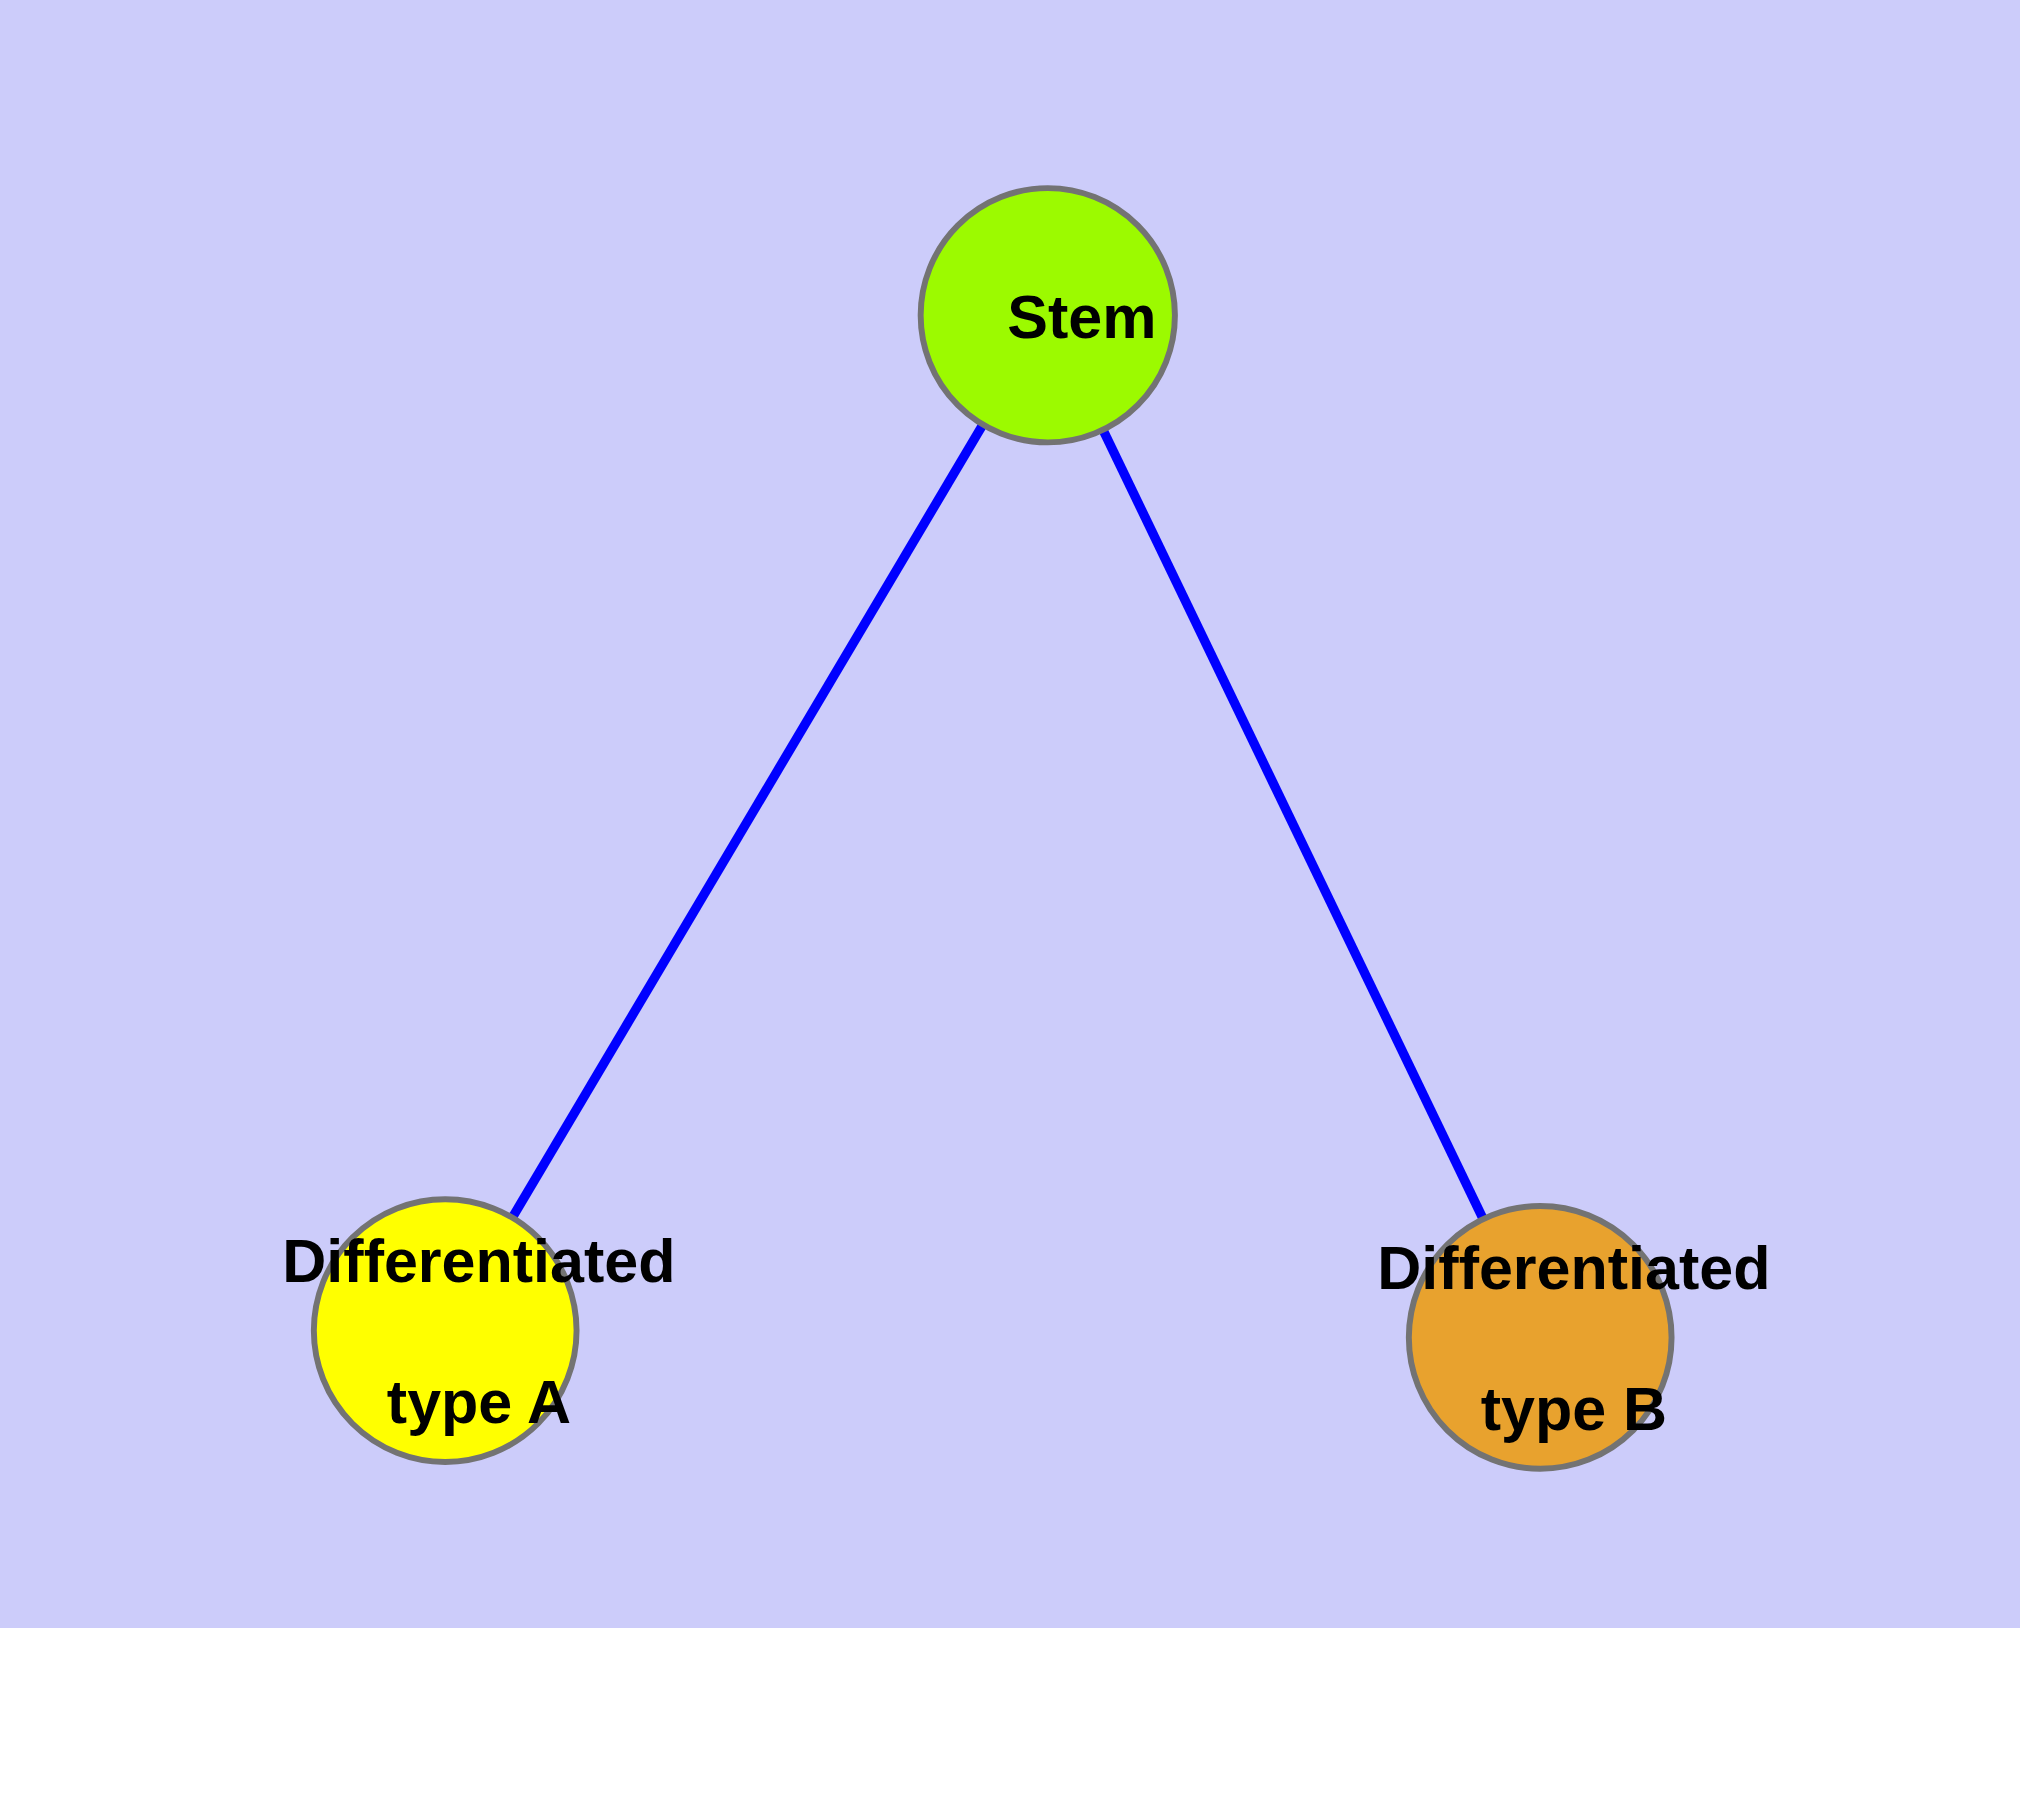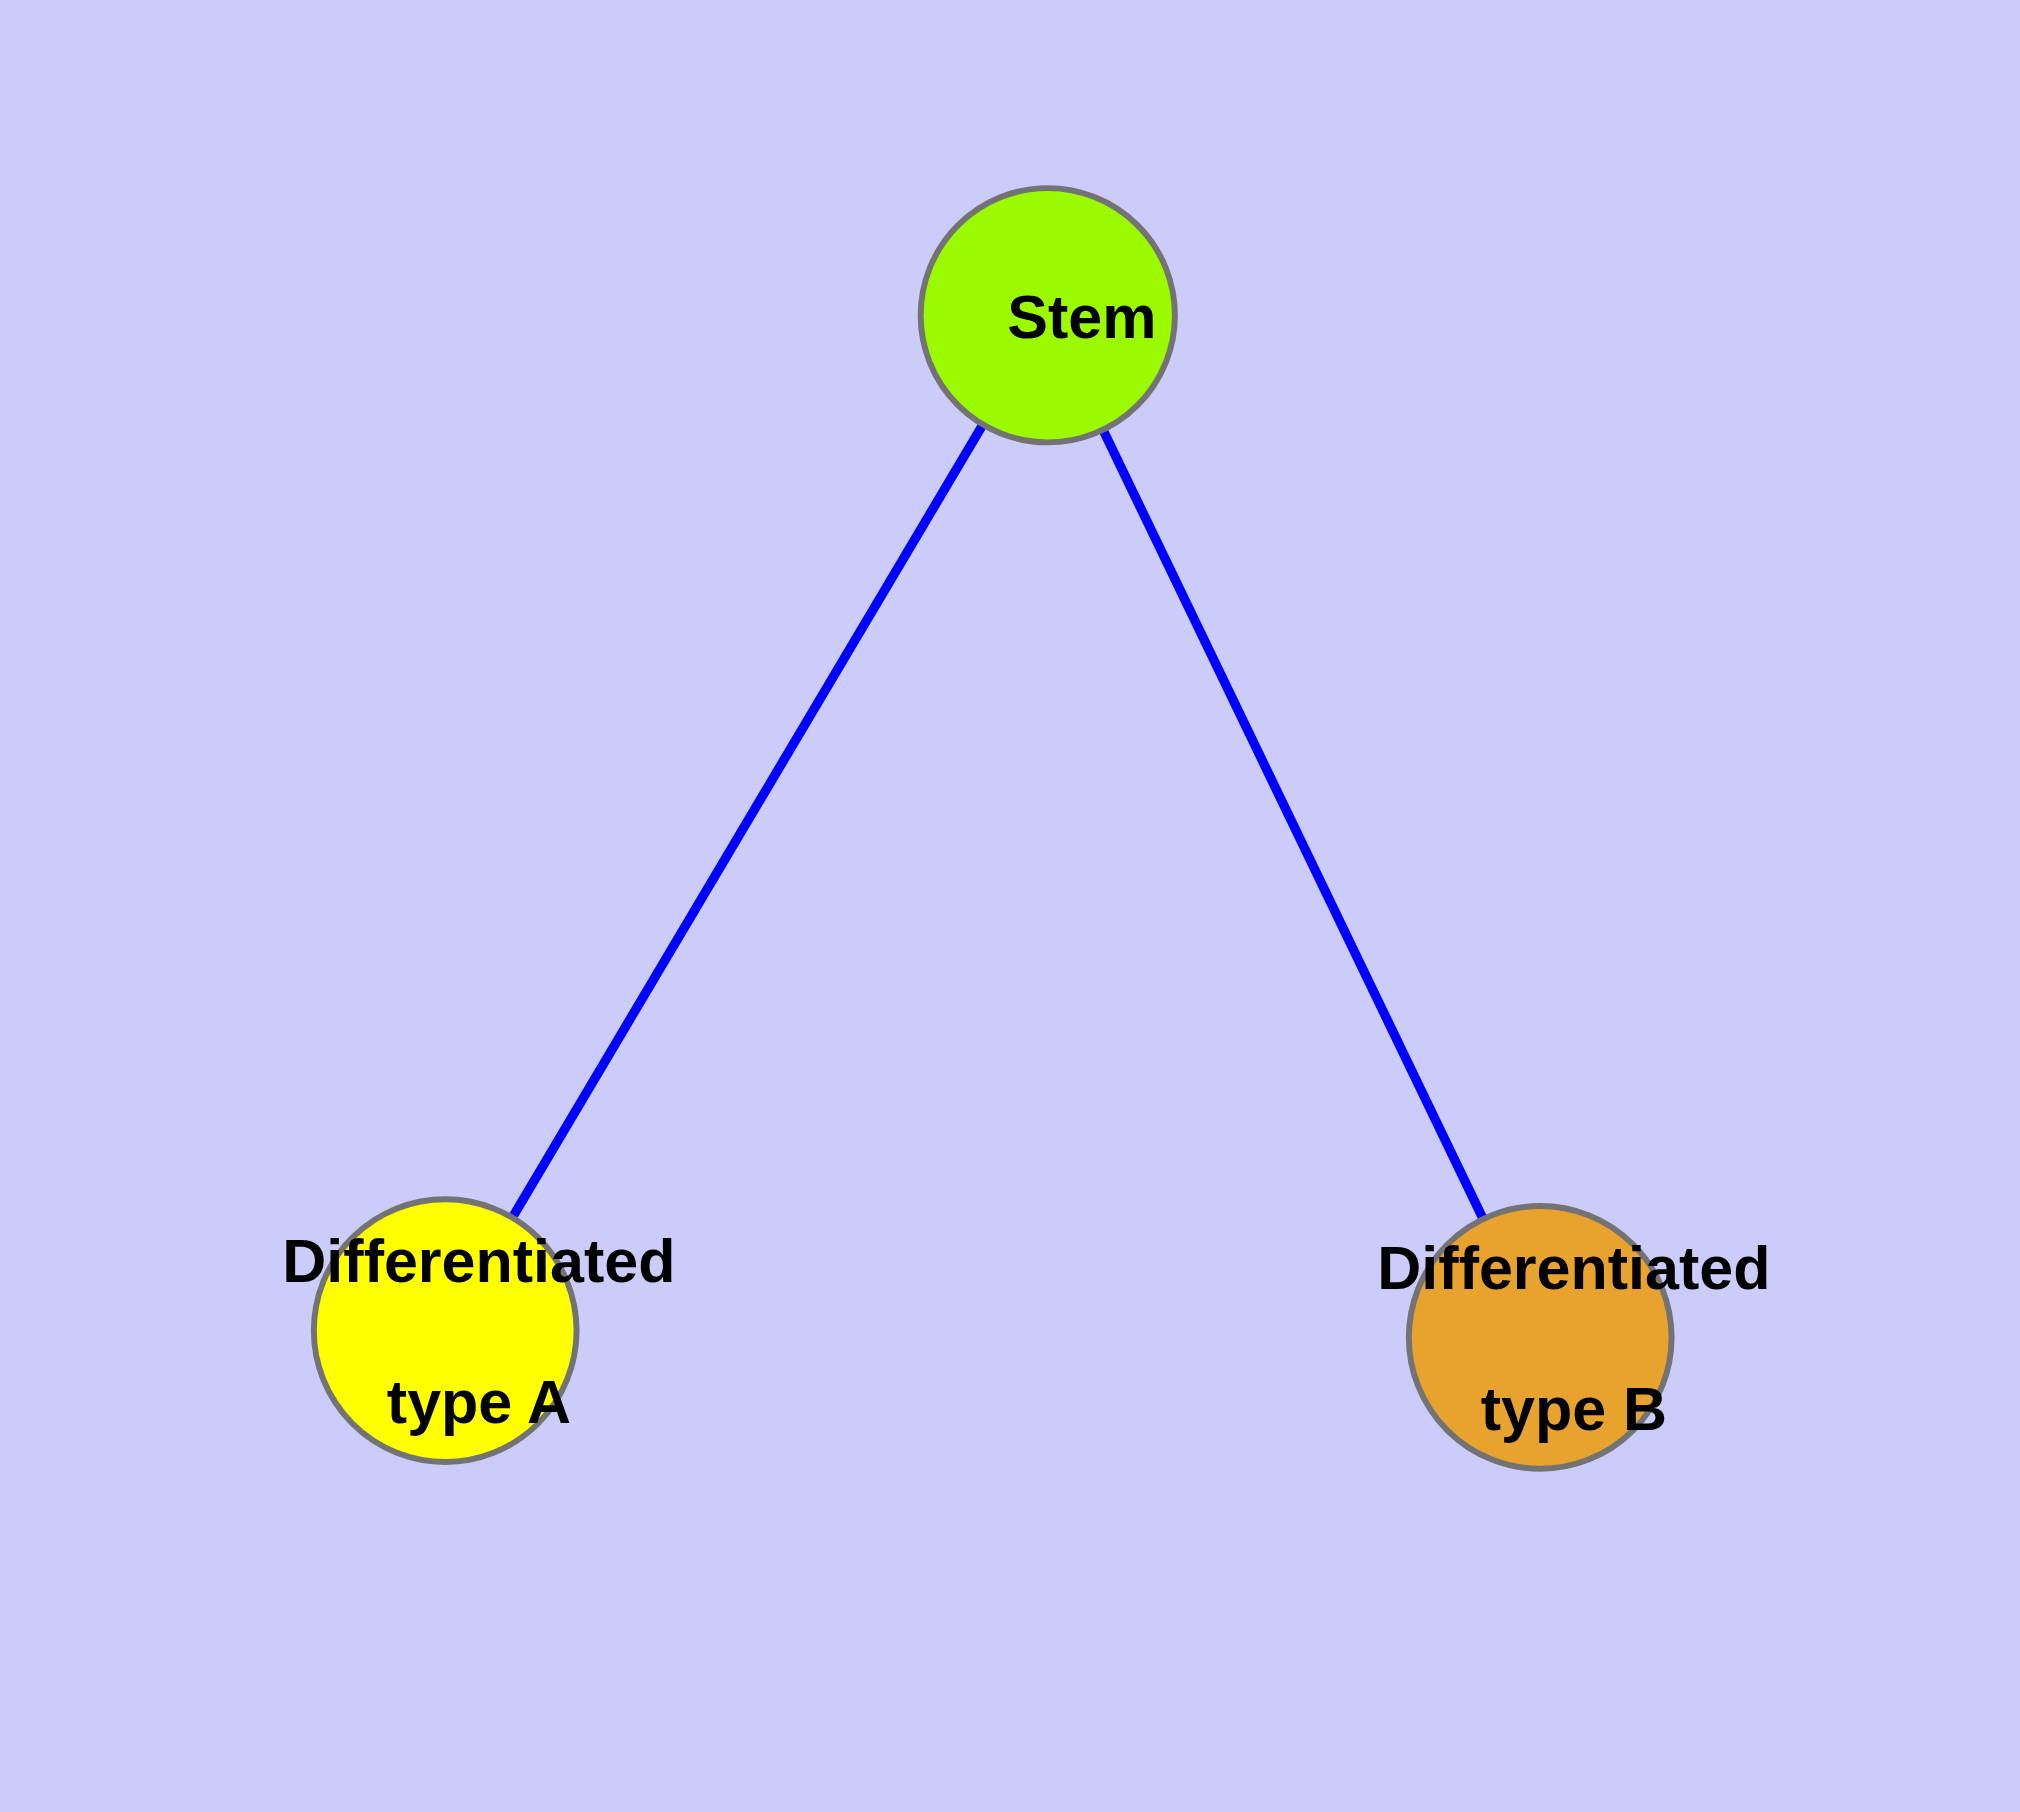--- a/index.html
+++ b/index.html
@@ -3,21 +3,21 @@
 <meta charset="utf-8">
 <style>
   html, body {
     margin: 0;
     padding: 0;
     background: #ffffff;
   }
   #canvas {
     position: relative;
     width: 2021px;
-    height: 1812px;
+    height: 1628px;
     overflow: hidden;
     font-family: "Liberation Sans", sans-serif;
   }
   #graph-bg {
     position: absolute;
     inset: 0;
     background: #ccccfa;
   }
   #graph-svg {
     position: absolute;

